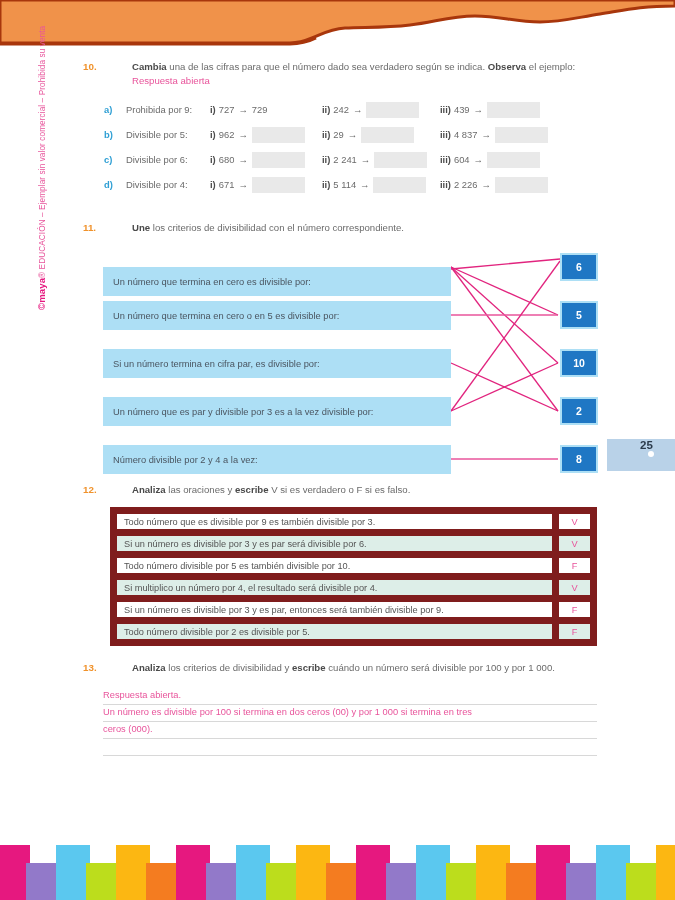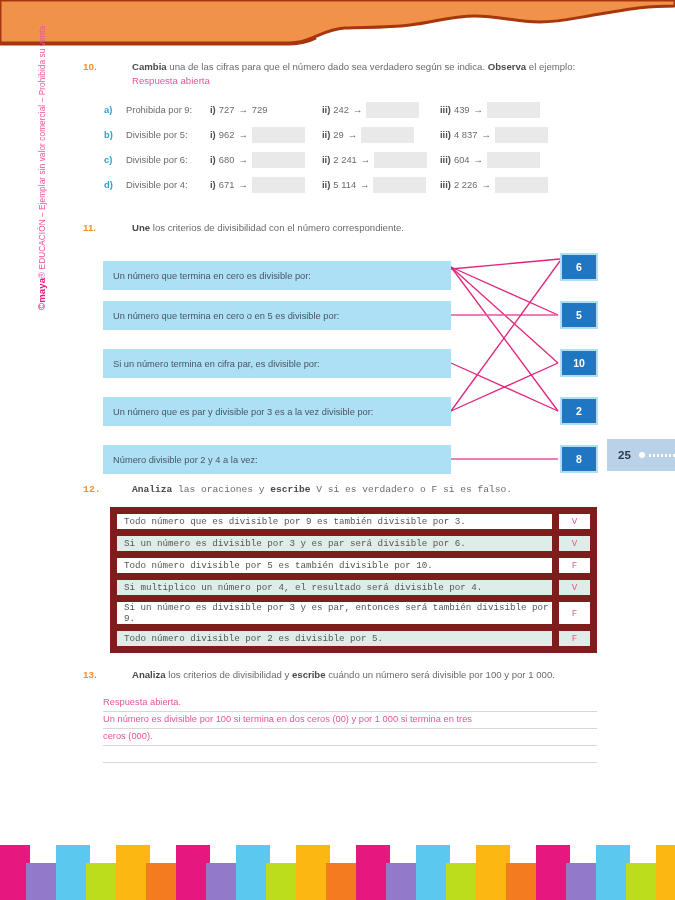--- a/index.html
+++ b/index.html
@@ -39,20 +39,21 @@
   #copyright .logo { font-weight: bold; font-size: 9.6px; color: #e6187f; }
 
   
   #page-badge {
     position: absolute;
     left: 607px; top: 439px;
     width: 68px; height: 32px;
     background: #b9d2e8;
     display: flex; align-items: center;
     padding-left: 11px;
+    flex-direction: column;
   }
   #page-badge .num { font-size: 11.5px; color: #2b3a4a; font-weight: bold; }
   #page-badge .dot {
     width: 6px; height: 6px; border-radius: 50%;
     background: #ffffff; margin-left: 8px; flex: none;
   }
   #page-badge .dotline {
     flex: 1; height: 3px; margin-left: 3px;
     background-image: radial-gradient(circle, #ffffff 48%, transparent 50%);
     background-size: 4px 3px;
@@ -294,34 +295,34 @@
           <line x1="451" y1="66" x2="558" y2="66" stroke="#e8549b" stroke-width="1.3"></line>
 
           <line x1="451" y1="114" x2="558" y2="162" stroke="#e1247e" stroke-width="1.3"></line>
 
           <line x1="451" y1="162" x2="560" y2="12" stroke="#e1247e" stroke-width="1.3"></line>
 
           <line x1="451" y1="162" x2="558" y2="114" stroke="#e1247e" stroke-width="1.3"></line>
 
           <line x1="451" y1="210" x2="558" y2="210" stroke="#e8549b" stroke-width="1.3"></line>
         </svg>
-      <div class="e11-stmt" style="top: 12px;">Un número que termina en cero es divisible por:</div>
+      <div class="e11-stmt" style="top: 18px;">Un número que termina en cero es divisible por:</div>
           <div class="e11-stmt" style="top: 52px;">Un número que termina en cero o en 5 es divisible por:</div>
           <div class="e11-stmt" style="top: 100px;">Si un número termina en cifra par, es divisible por:</div>
           <div class="e11-stmt" style="top: 148px;">Un número que es par y divisible por 3 es a la vez divisible por:</div>
           <div class="e11-stmt" style="top: 196px;">Número divisible por 2 y 4 a la vez:</div>
           <div class="e11-box" style="top: 4px;">6</div>
           <div class="e11-box" style="top: 52px;">5</div>
           <div class="e11-box" style="top: 100px;">10</div>
           <div class="e11-box" style="top: 148px;">2</div>
           <div class="e11-box" style="top: 196px;">8</div>
         </div>
     </div>
 
-    <div class="exercise" style="margin-top:6px;font-family:Liberation Mono, monospace;">
+    <div class="exercise" style="margin-top:6px;">
       <div class="ex-head">
         <span class="ex-num">12.</span>
         <span class="ex-text"><b>Analiza</b><span> las oraciones y </span><b>escribe</b><span> V si es verdadero o F si es falso.</span></span>
       </div>
       <table class="e12-table">
         <tbody id="e12-body">
             <tr>
               <td>Todo número que es divisible por 9 es también divisible por 3.</td>
               <td class="vf">V</td>
             </tr>

